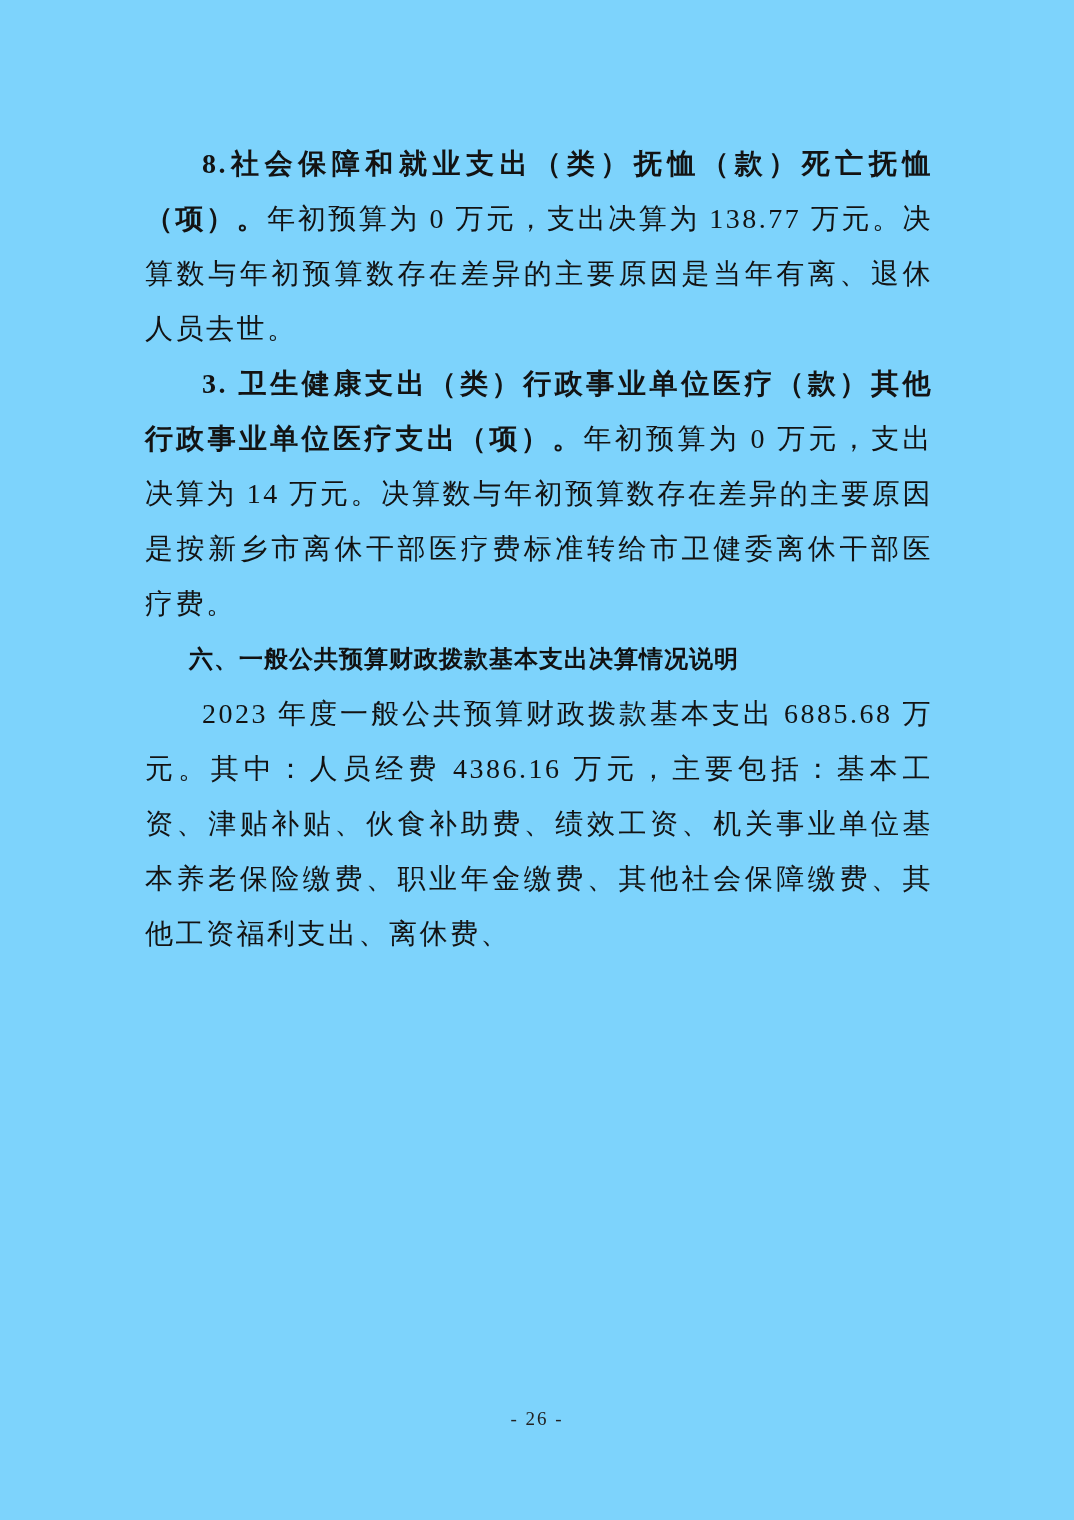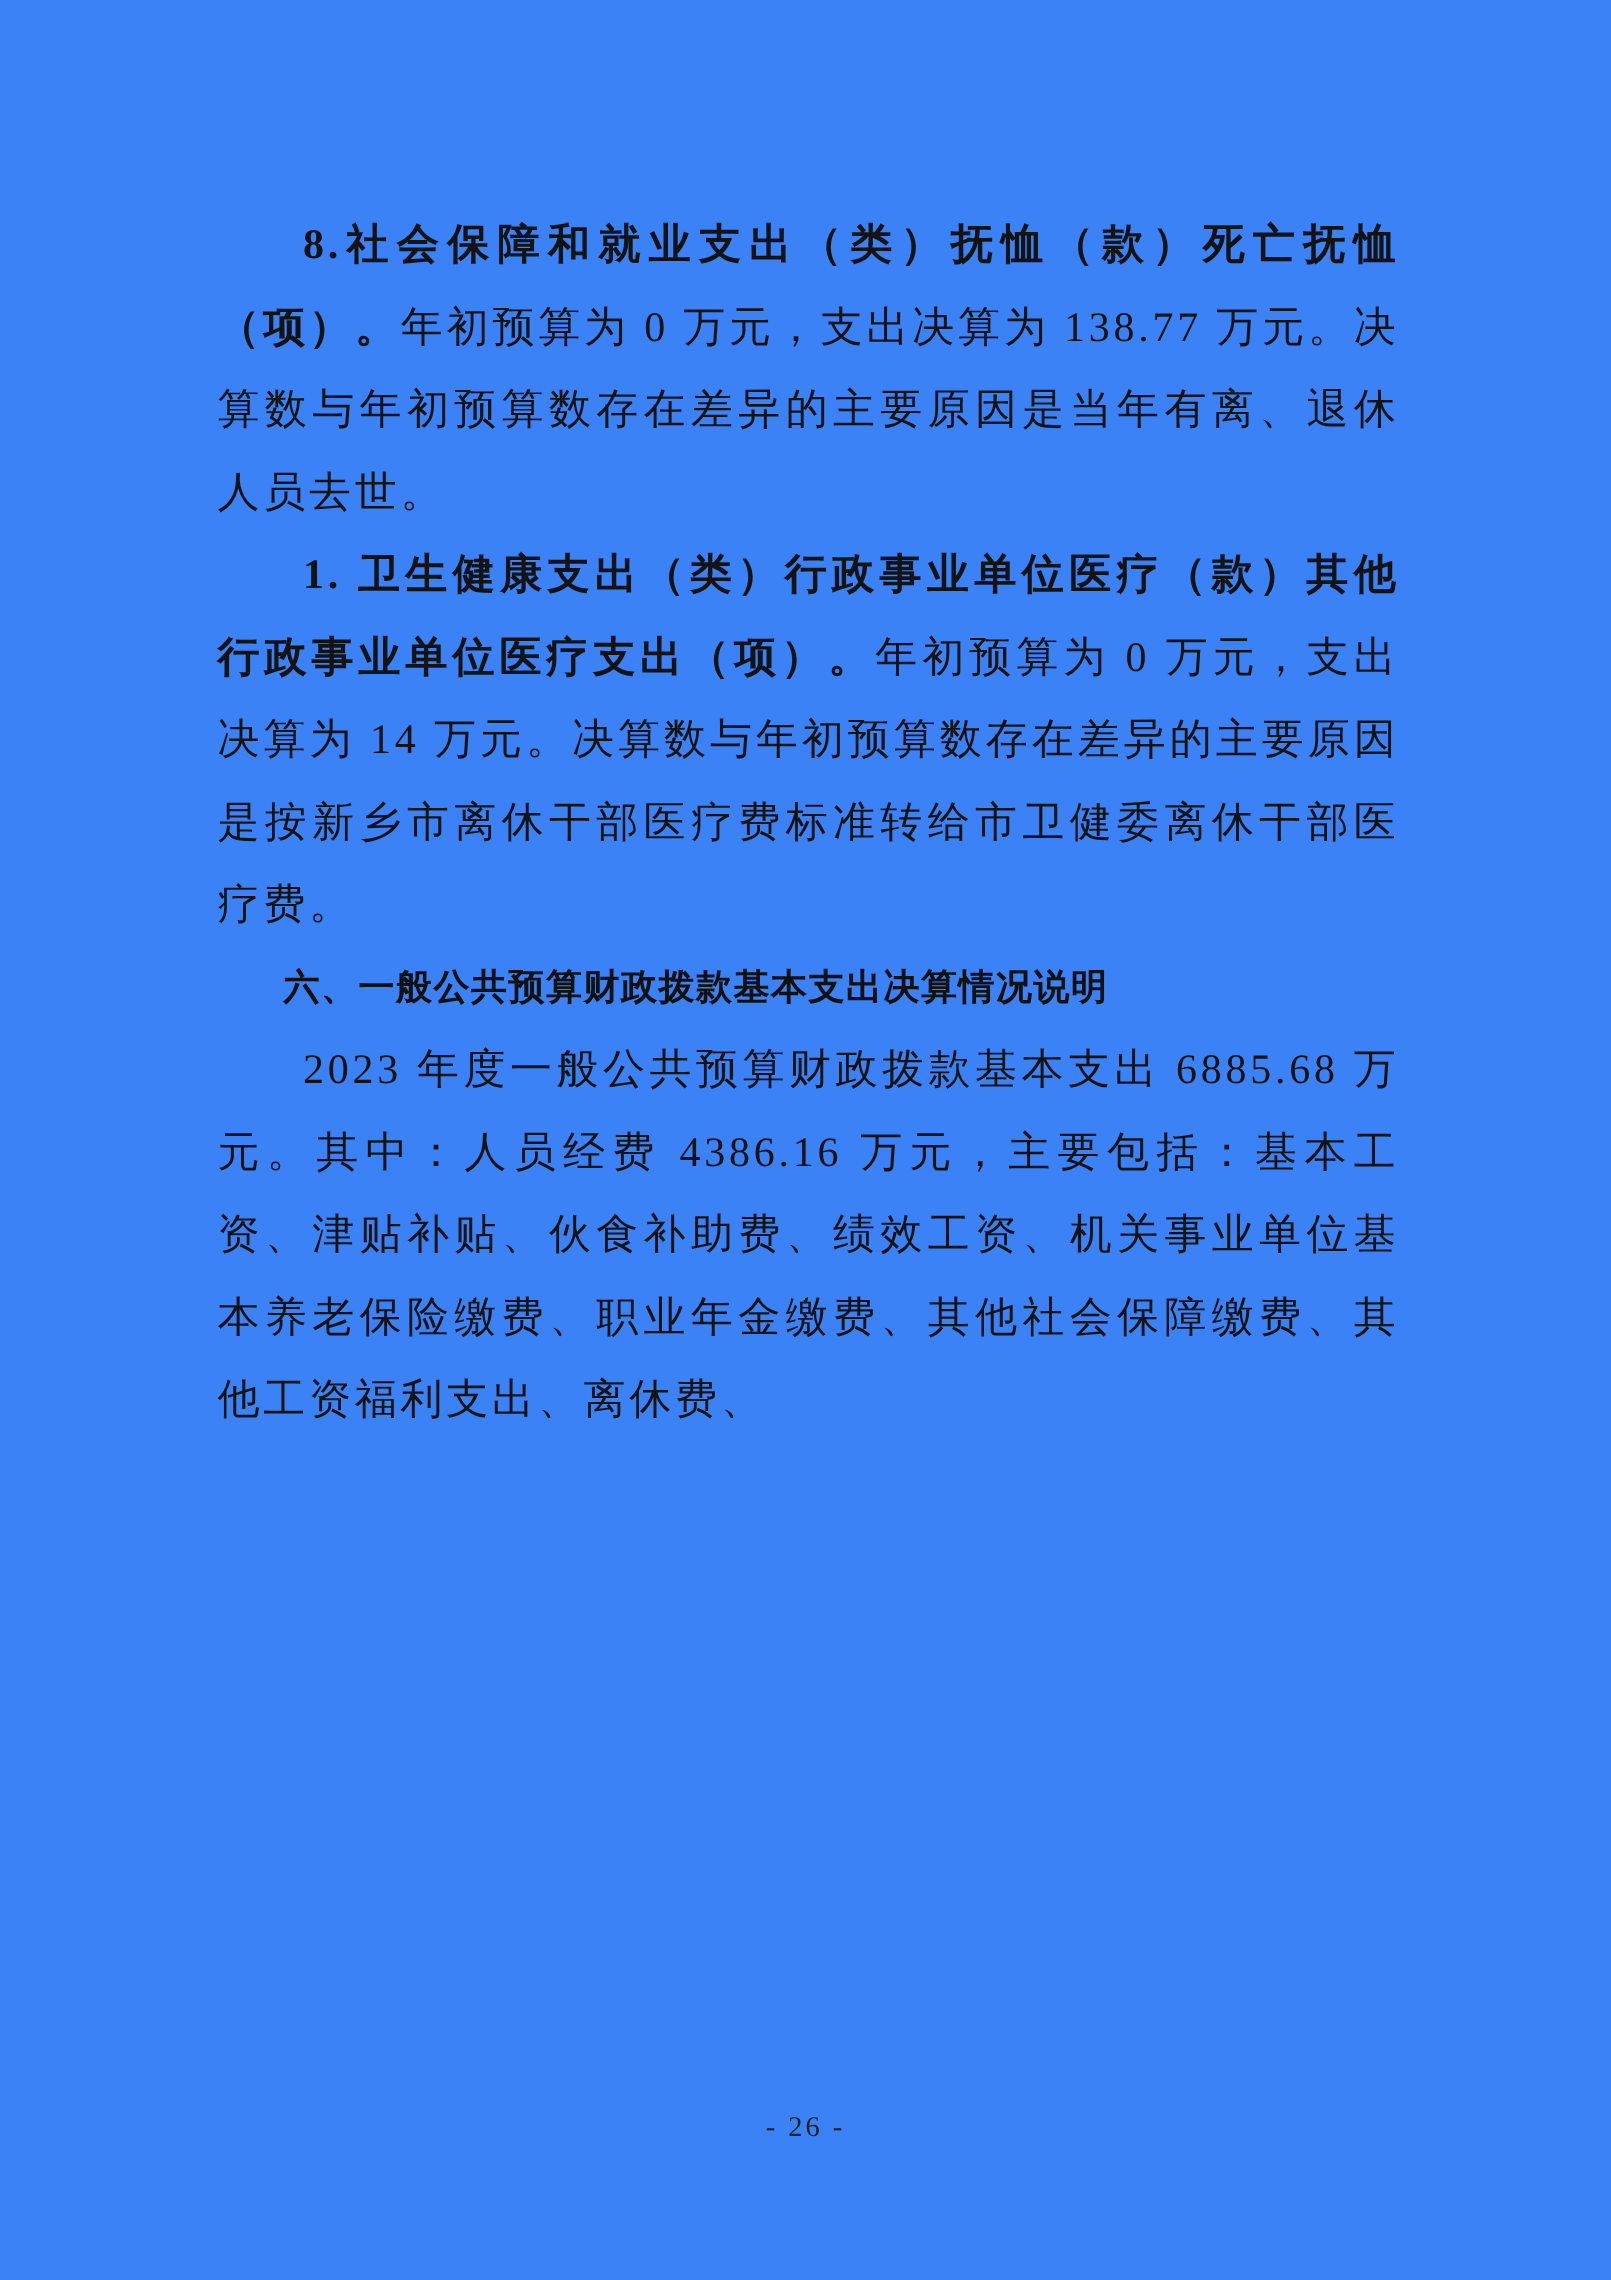--- a/index.html
+++ b/index.html
@@ -9,21 +9,21 @@
   body {
     width: 1074px;
     height: 1520px;
     background: #ffffff;
     position: relative;
     overflow: hidden;
   }
   .page {
     position: absolute;
     inset: 0;
-    background: #3b82f6;
+    background: #7dd3fc;
     text-decoration: underline;
   }
   .content {
     position: absolute;
     left: 145px;
     top: 136px;
     width: 788px;
   }
   .para {
     font-family: "Liberation Serif", serif;
@@ -67,21 +67,21 @@
 </style>
 </head>
 <body>
 
 <div class="page">
   <div class="content">
 
     <p class="para"><b>8.社会保障和就业支出（类）抚恤（款）死亡抚恤（项）。</b><span>年初预算为 0 万元，支出决算为 138.77 万元。决算数与年初预算数存在差异的主要原因是当年有离、退休人员去世。</span></p>
 
 
-    <p class="para"><b>1. 卫生健康支出（类）行政事业单位医疗（款）其他行政事业单位医疗支出（项）。</b><span>年初预算为 0 万元，支出决算为 14 万元。决算数与年初预算数存在差异的主要原因是按新乡市离休干部医疗费标准转给市卫健委离休干部医疗费。</span></p>
+    <p class="para"><b>3. 卫生健康支出（类）行政事业单位医疗（款）其他行政事业单位医疗支出（项）。</b><span>年初预算为 0 万元，支出决算为 14 万元。决算数与年初预算数存在差异的主要原因是按新乡市离休干部医疗费标准转给市卫健委离休干部医疗费。</span></p>
 
 
     <h2 class="section-heading">六、一般公共预算财政拨款基本支出决算情况说明</h2>
 
     <p class="para">2023 年度一般公共预算财政拨款基本支出 6885.68 万元。其中：人员经费 4386.16 万元，主要包括：基本工资、津贴补贴、伙食补助费、绩效工资、机关事业单位基本养老保险缴费、职业年金缴费、其他社会保障缴费、其他工资福利支出、离休费、</p>
 
   </div>
 
   <div class="page-number">- 26 -</div>
 </div>

